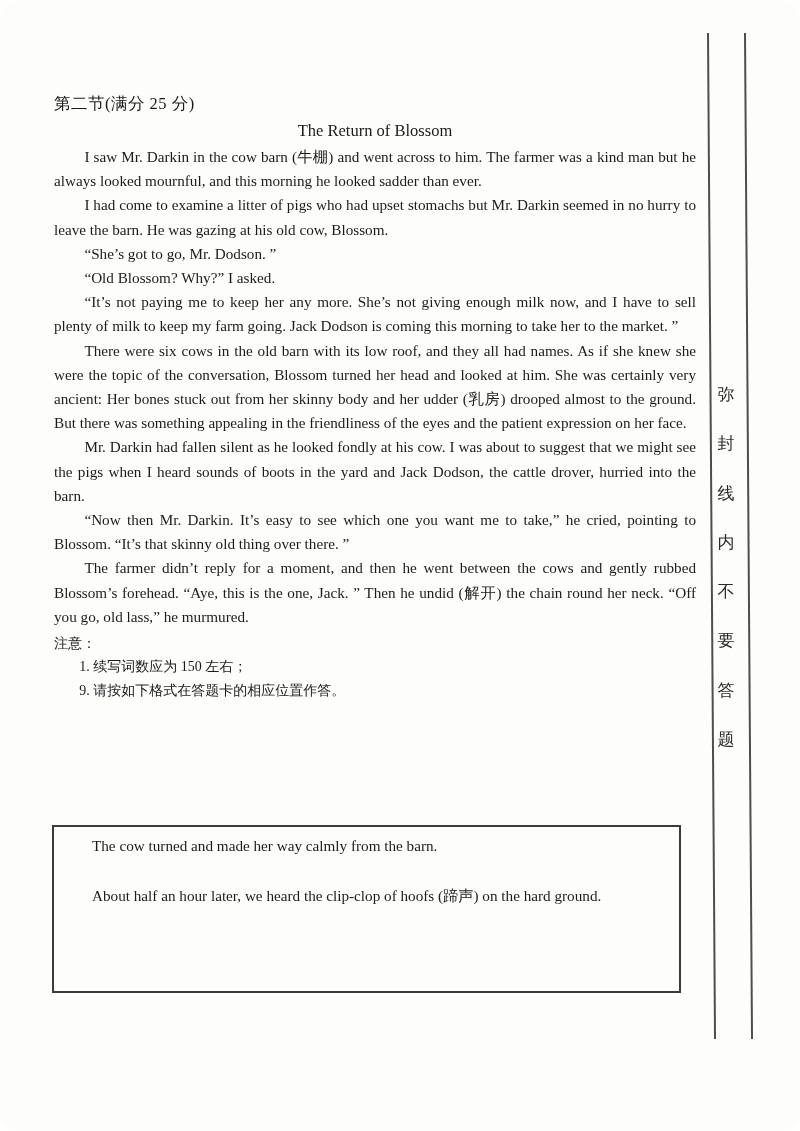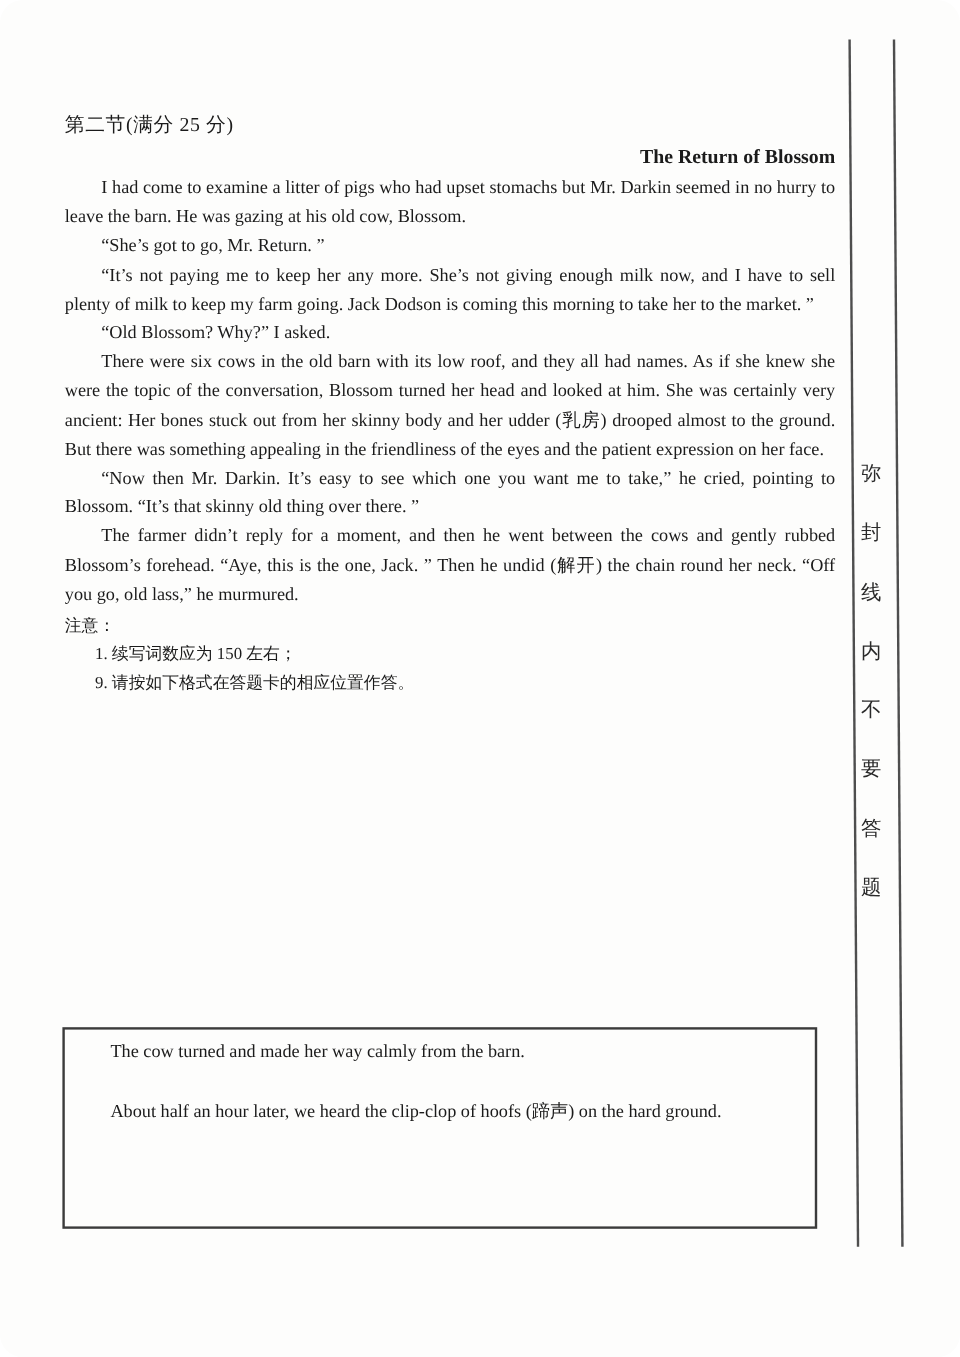--- a/index.html
+++ b/index.html
@@ -28,22 +28,22 @@
     line-height: 27px;
     letter-spacing: 0.5px;
   }
   .instruction {
     font-size: 15.5px;
     line-height: 27px;
     text-indent: 2em;
     letter-spacing: 0.3px;
   }
   .story-title {
-    text-align: right;
-    font-weight: bold;
+    text-align: center;
+    font-weight: normal;
     font-size: 16.5px;
     line-height: 27px;
     margin: 0 0 1px 0;
   }
   .para {
     margin: 0;
     text-indent: 2em;
     text-align: justify;
     font-size: 15.2px;
     line-height: 24.2px;
@@ -54,21 +54,21 @@
     margin-top: 3px;
   }
   .note-item {
     font-size: 14px;
     line-height: 23.5px;
     padding-left: 1.8em;
   }
   .answer-box {
     position: absolute;
     left: 52px;
-    top: 856px;
+    top: 825px;
     width: 629px;
     height: 168px;
     border: 2px solid #3b3b3b;
     box-sizing: border-box;
     background: transparent;
   }
   .box-line {
     margin: 0;
     padding: 0 12px 0 38px;
     font-size: 15.2px;
@@ -107,25 +107,27 @@
 </style>
 </head>
 <body>
 
 <div class="page">
 
   <div class="content">
     <div class="section-heading">第二节(满分 25 分)</div>
     <div class="story-title">The Return of Blossom</div>
 
+    <p class="para">I saw Mr. Darkin in the cow barn (牛棚) and went across to him. The farmer was a kind man but he always looked mournful, and this morning he looked sadder than ever.</p>
     <p class="para">I had come to examine a litter of pigs who had upset stomachs but Mr. Darkin seemed in no hurry to leave the barn. He was gazing at his old cow, Blossom.</p>
-    <p class="para">“She’s got to go, Mr. Return. ”</p>
+    <p class="para">“She’s got to go, Mr. Dodson. ”</p>
+    <p class="para">“Old Blossom? Why?” I asked.</p>
     <p class="para">“It’s not paying me to keep her any more. She’s not giving enough milk now, and I have to sell plenty of milk to keep my farm going. Jack Dodson is coming this morning to take her to the market. ”</p>
-    <p class="para">“Old Blossom? Why?” I asked.</p>
     <p class="para">There were six cows in the old barn with its low roof, and they all had names. As if she knew she were the topic of the conversation, Blossom turned her head and looked at him. She was certainly very ancient: Her bones stuck out from her skinny body and her udder (乳房) drooped almost to the ground. But there was something appealing in the friendliness of the eyes and the patient expression on her face.</p>
+    <p class="para">Mr. Darkin had fallen silent as he looked fondly at his cow. I was about to suggest that we might see the pigs when I heard sounds of boots in the yard and Jack Dodson, the cattle drover, hurried into the barn.</p>
     <p class="para">“Now then Mr. Darkin. It’s easy to see which one you want me to take,” he cried, pointing to Blossom. “It’s that skinny old thing over there. ”</p>
     <p class="para">The farmer didn’t reply for a moment, and then he went between the cows and gently rubbed Blossom’s forehead. “Aye, this is the one, Jack. ” Then he undid (解开) the chain round her neck. “Off you go, old lass,” he murmured.</p>
 
     <div class="notes-label">注意：</div>
     <div class="note-item">1. 续写词数应为 150 左右；</div>
     <div class="note-item">9. 请按如下格式在答题卡的相应位置作答。</div>
   </div>
 
   <div class="answer-box">
     <p class="box-line line1">The cow turned and made her way calmly from the barn.</p>

